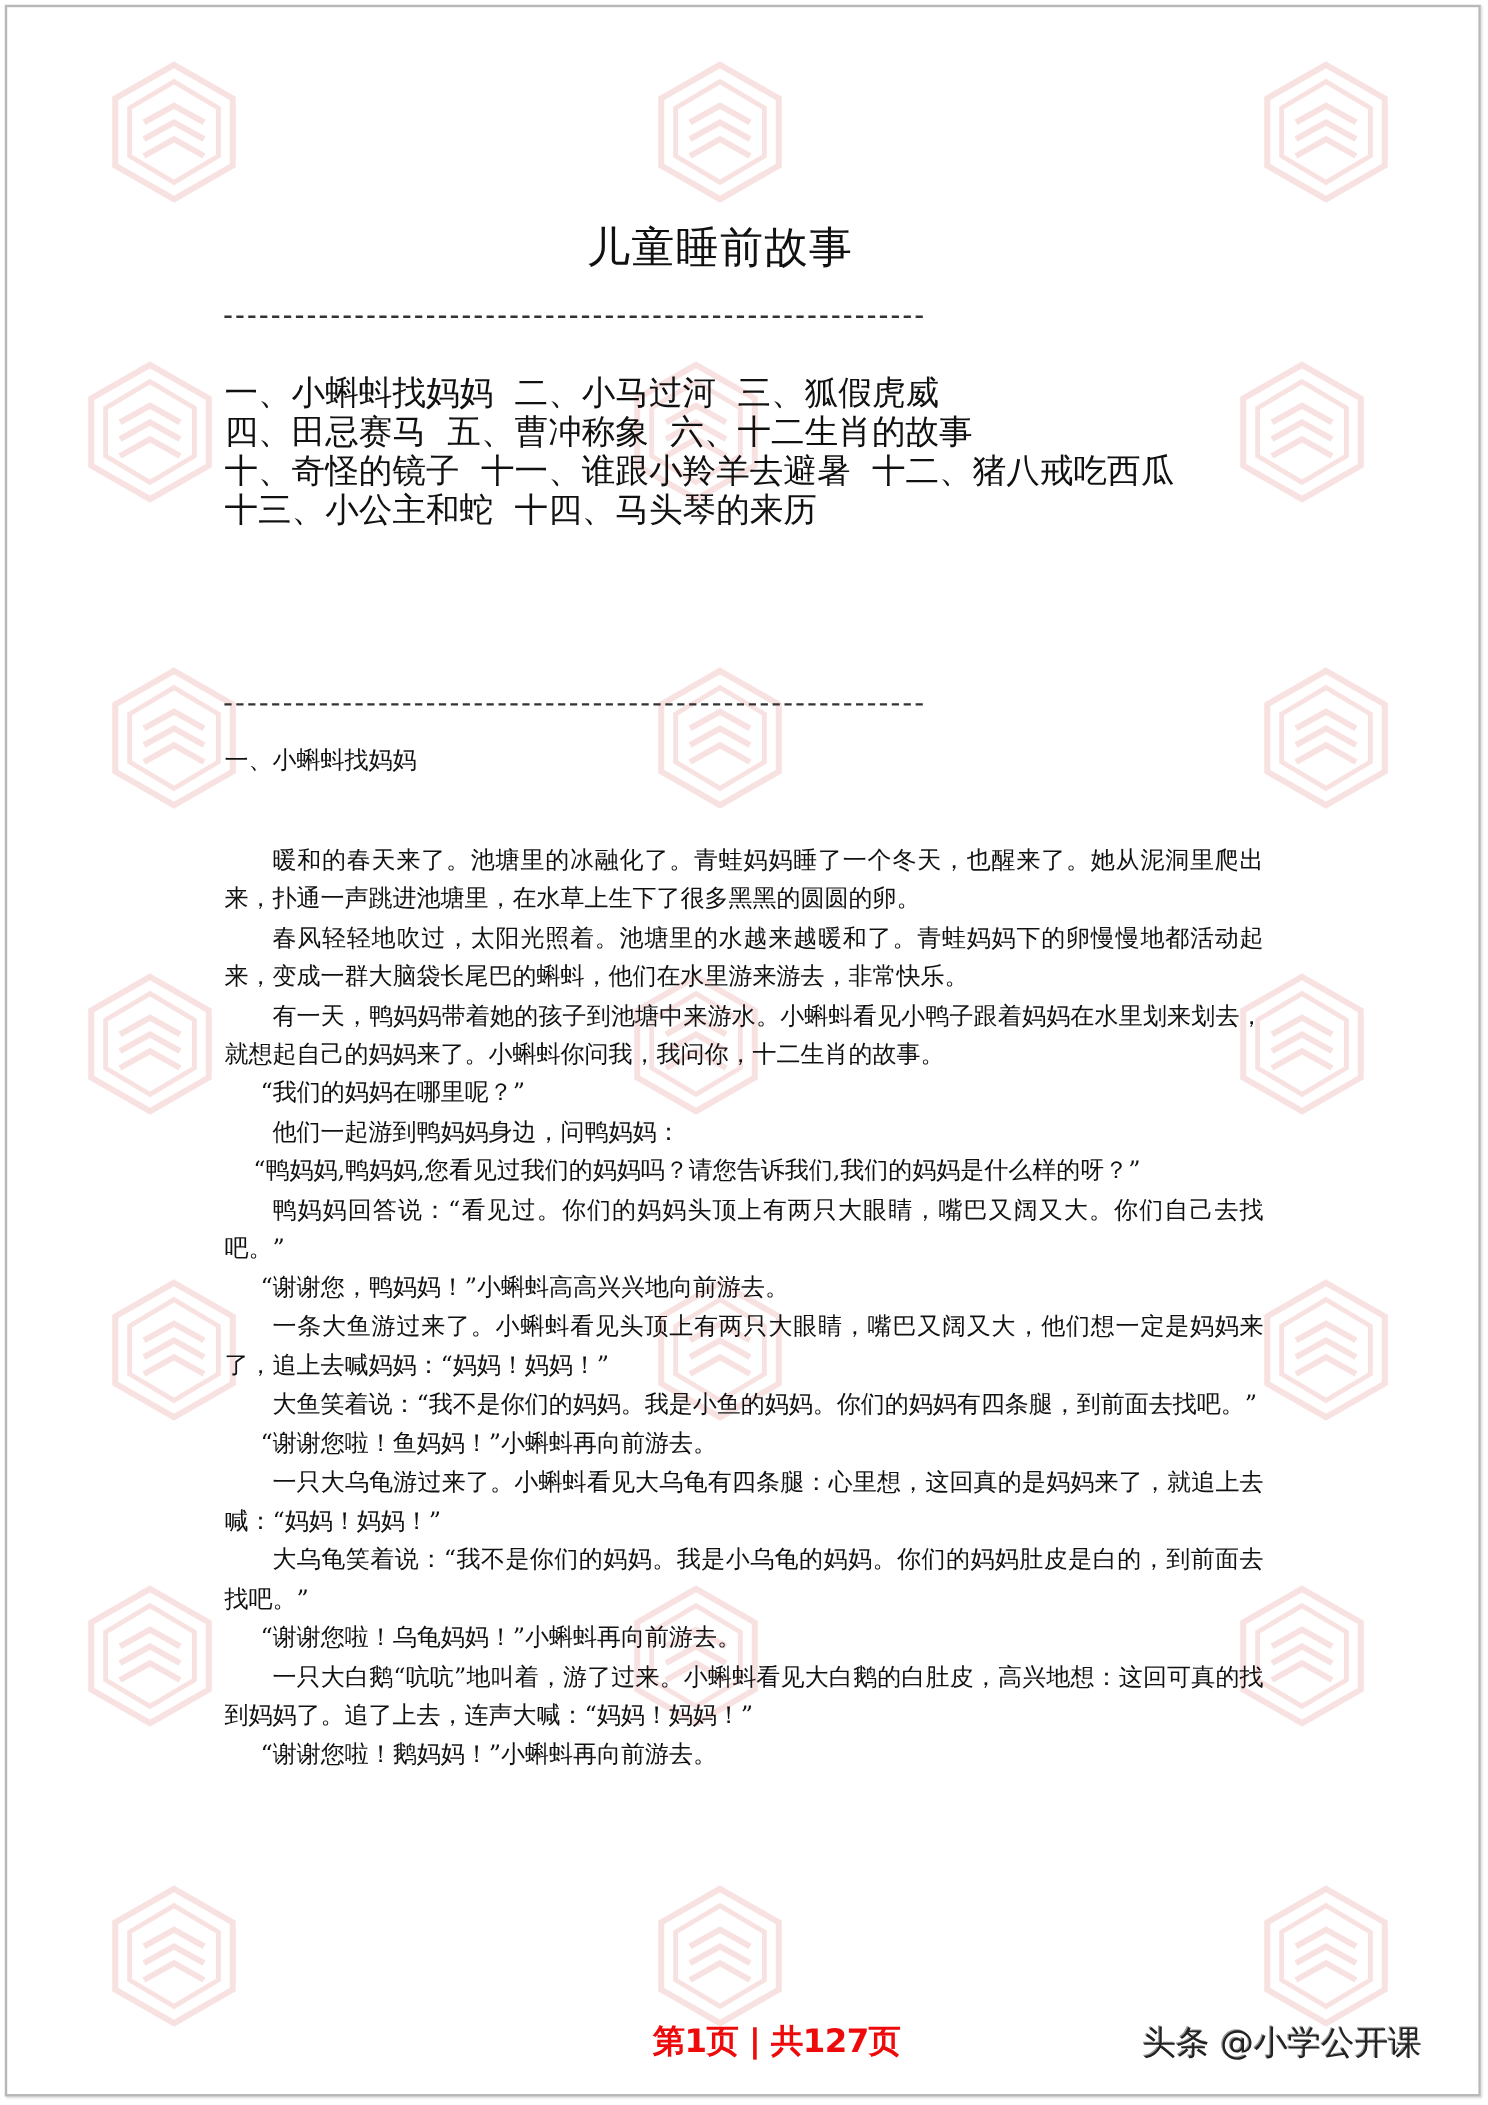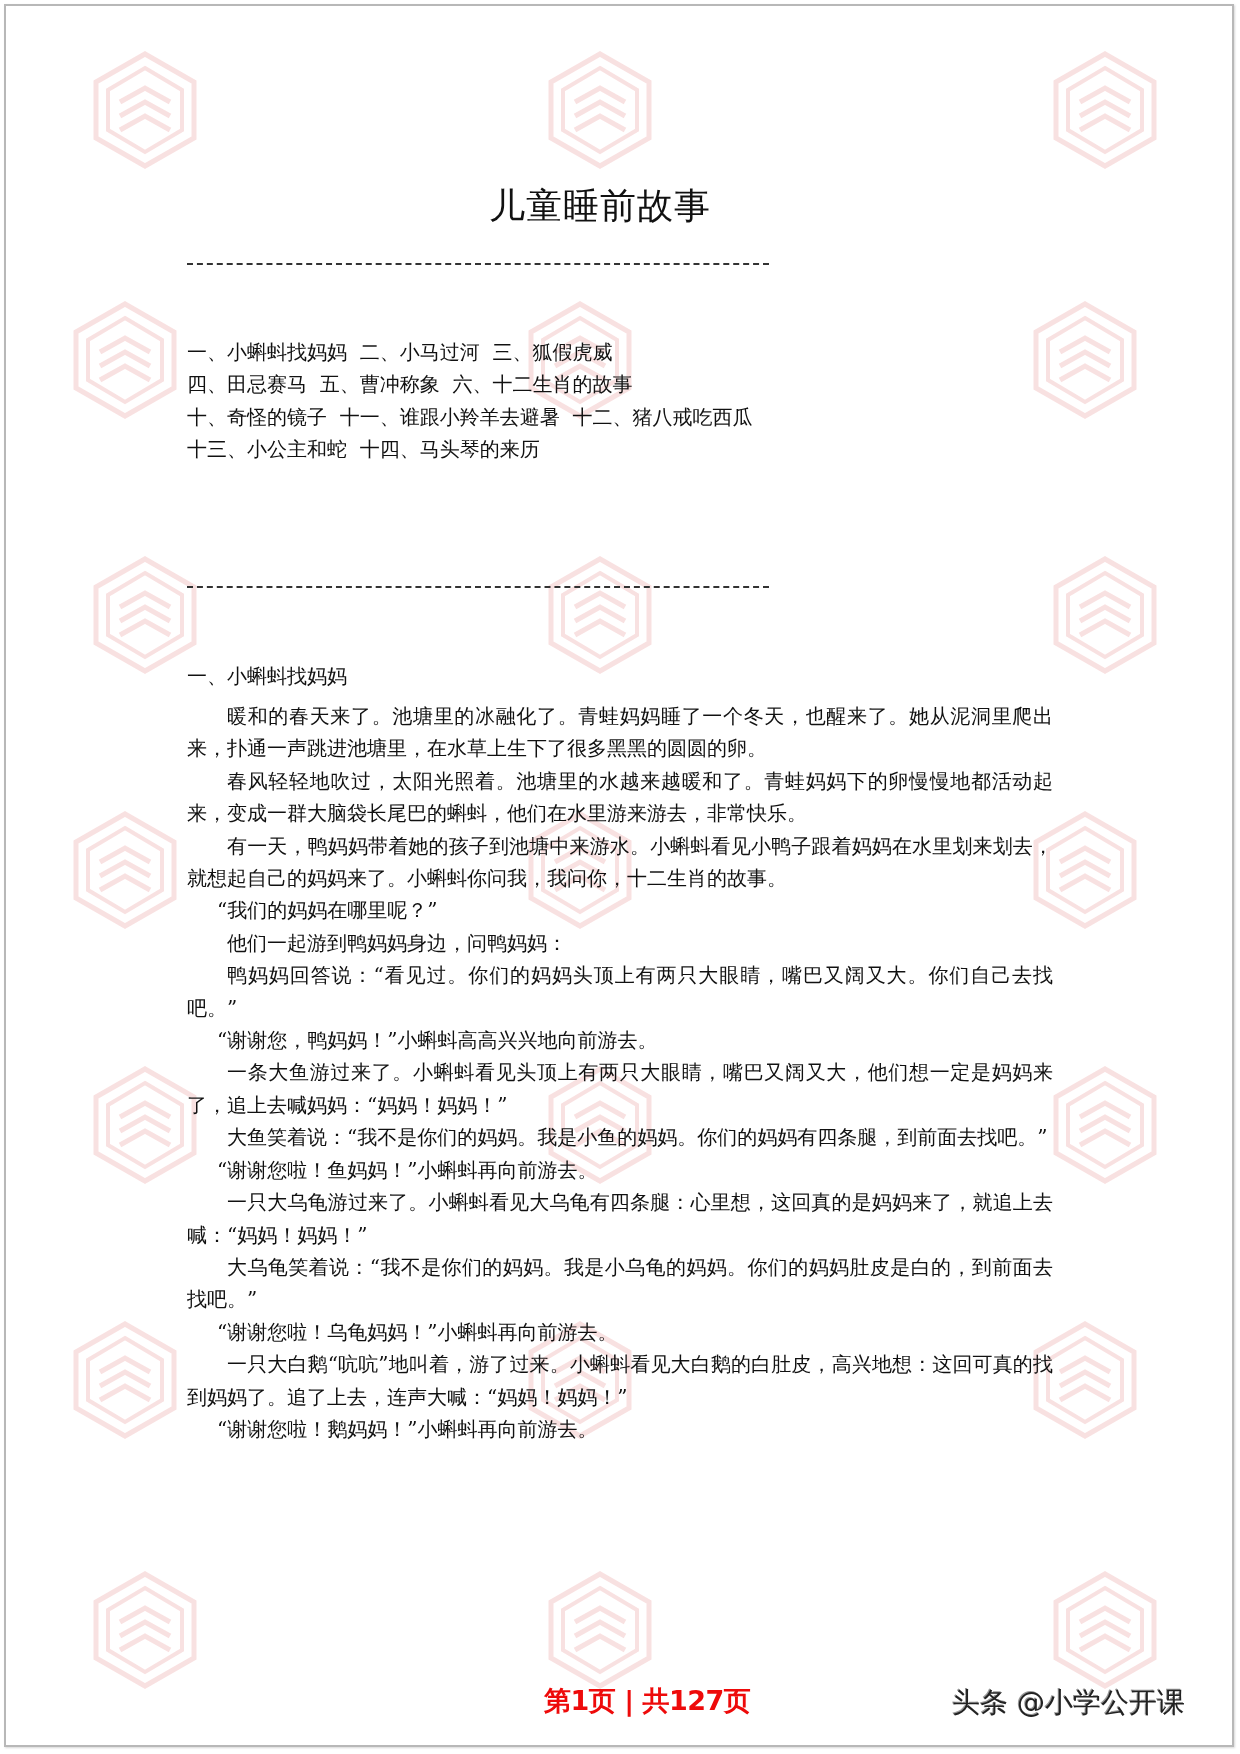--- a/index.html
+++ b/index.html
@@ -6,23 +6,23 @@
     body { width: 1240px; height: 1754px; position: relative; overflow: hidden;
            font-family: "DejaVu Serif", "Liberation Serif", serif; color: #111; }
     .page-border { position: absolute; left: 4px; top: 4px; width: 1230px; height: 1743px;
                    border: 2px solid #b8b8b8; box-shadow: 1px 1px 2px #d8d8d8; box-sizing: border-box; }
     .watermark { position: absolute; width: 110px; height: 120px; opacity: 0.55; }
     .watermark svg { width: 100%; height: 100%; }
     .title { position: absolute; left: 0; width: 1200px; top: 158px; text-align: center;
              font-size: 36px; letter-spacing: 1px; font-weight: normal; }
     .dash-line { position: absolute; left: 187px; width: 582px; height: 0;
                  border-top: 2px dashed #333; }
-    .toc { position: absolute; left: 187px; top: 312px; font-size: 20px; line-height: 32.3px; margin-top: 24px; }
+    .toc { position: absolute; left: 187px; top: 312px; font-size: 28px; line-height: 32.3px; }
     .toc-line { white-space: pre; }
-    .section-heading { position: absolute; left: 187px; top: 663px; font-size: 20px; }
+    .section-heading { position: absolute; left: 187px; top: 620px; font-size: 20px; }
     .story { position: absolute; left: 187px; top: 700px; width: 866px; font-size: 20px;
              line-height: 32.4px; text-align: justify; }
     .story p { margin: 0; text-indent: 2em; }
     .story p.quote-indent { text-indent: 1.5em; }
     .story p.quote-flush { text-indent: 1.2em; }
     .footer-pages { position: absolute; left: 512px; top: 1683px; font-family: "DejaVu Sans", "Liberation Sans", sans-serif;
                     font-weight: bold; font-size: 27px; color: #ee0a0a; letter-spacing: -0.5px; margin-left: 32px; }
     .footer-brand { position: absolute; left: 952px; top: 1684px; font-family: "DejaVu Sans", "Liberation Sans", sans-serif;
                     font-size: 28px; color: #222; text-shadow: 1px 1px 0 #fff, -1px -1px 0 #999; text-align: right; }
   </style>
@@ -195,20 +195,21 @@
 <div class="dash-line" style="top:586px"></div>
 
 <div class="section-heading">一、小蝌蚪找妈妈</div>
 
 <div class="story">
   <p>暖和的春天来了。池塘里的冰融化了。青蛙妈妈睡了一个冬天，也醒来了。她从泥洞里爬出来，扑通一声跳进池塘里，在水草上生下了很多黑黑的圆圆的卵。</p>
   <p>春风轻轻地吹过，太阳光照着。池塘里的水越来越暖和了。青蛙妈妈下的卵慢慢地都活动起来，变成一群大脑袋长尾巴的蝌蚪，他们在水里游来游去，非常快乐。</p>
   <p>有一天，鸭妈妈带着她的孩子到池塘中来游水。小蝌蚪看见小鸭子跟着妈妈在水里划来划去，就想起自己的妈妈来了。小蝌蚪你问我，我问你，十二生肖的故事。</p>
   <p class="quote-indent">“我们的妈妈在哪里呢？”</p>
   <p>他们一起游到鸭妈妈身边，问鸭妈妈：</p>
+  <p class="quote-flush">“鸭妈妈,鸭妈妈,您看见过我们的妈妈吗？请您告诉我们,我们的妈妈是什么样的呀？”</p>
   <p>鸭妈妈回答说：“看见过。你们的妈妈头顶上有两只大眼睛，嘴巴又阔又大。你们自己去找吧。”</p>
   <p class="quote-indent">“谢谢您，鸭妈妈！”小蝌蚪高高兴兴地向前游去。</p>
   <p>一条大鱼游过来了。小蝌蚪看见头顶上有两只大眼睛，嘴巴又阔又大，他们想一定是妈妈来了，追上去喊妈妈：“妈妈！妈妈！”</p>
   <p>大鱼笑着说：“我不是你们的妈妈。我是小鱼的妈妈。你们的妈妈有四条腿，到前面去找吧。”</p>
   <p class="quote-indent">“谢谢您啦！鱼妈妈！”小蝌蚪再向前游去。</p>
   <p>一只大乌龟游过来了。小蝌蚪看见大乌龟有四条腿：心里想，这回真的是妈妈来了，就追上去喊：“妈妈！妈妈！”</p>
   <p>大乌龟笑着说：“我不是你们的妈妈。我是小乌龟的妈妈。你们的妈妈肚皮是白的，到前面去找吧。”</p>
   <p class="quote-indent">“谢谢您啦！乌龟妈妈！”小蝌蚪再向前游去。</p>
   <p>一只大白鹅“吭吭”地叫着，游了过来。小蝌蚪看见大白鹅的白肚皮，高兴地想：这回可真的找到妈妈了。追了上去，连声大喊：“妈妈！妈妈！”</p>
   <p class="quote-indent">“谢谢您啦！鹅妈妈！”小蝌蚪再向前游去。</p>

